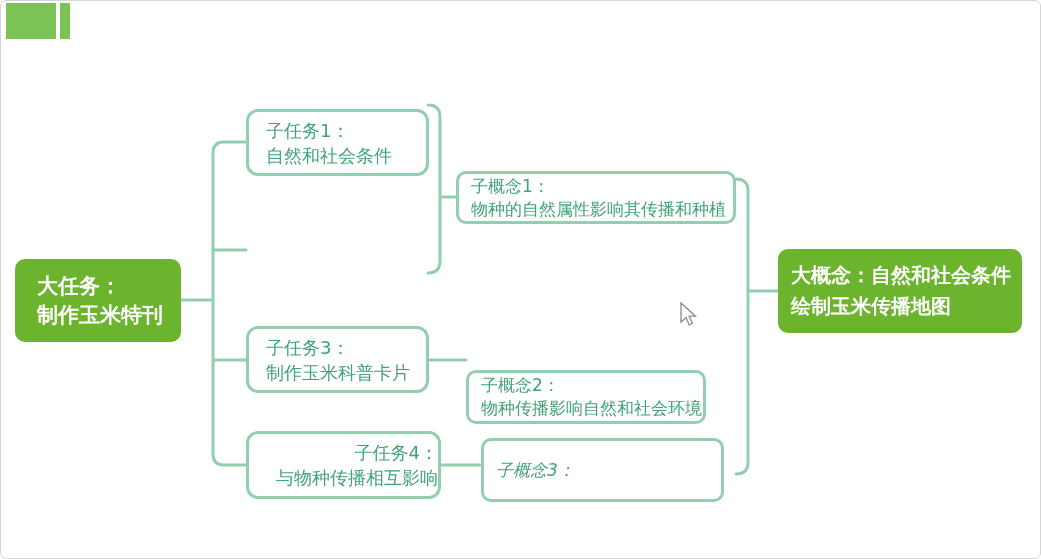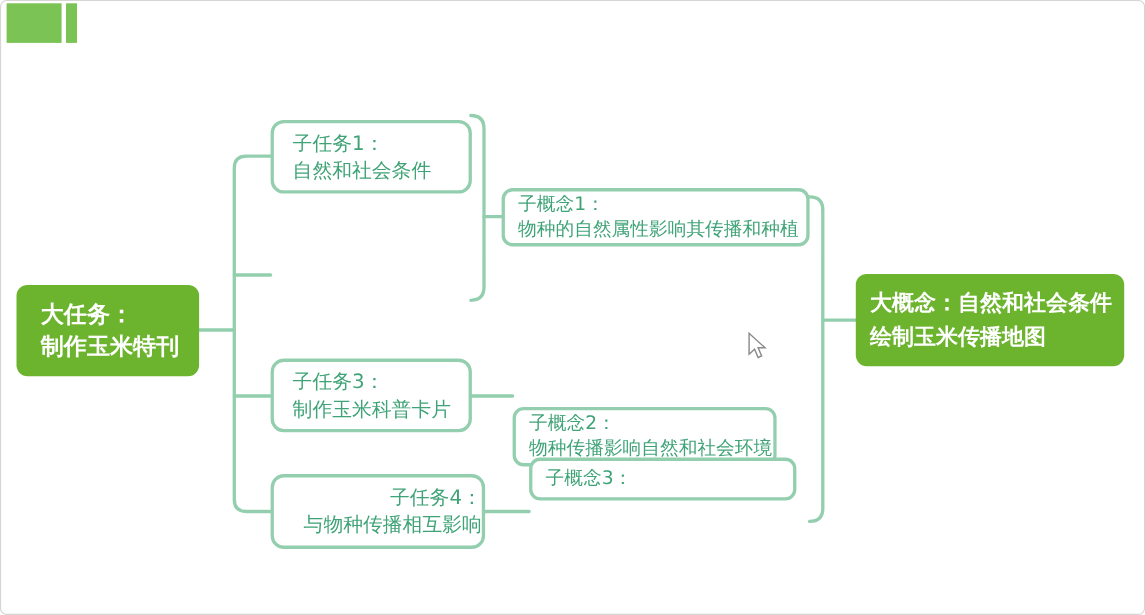--- a/index.html
+++ b/index.html
@@ -69,21 +69,21 @@
              padding-left: 17px; font-size: 18px; line-height: 25px; }
   .st1 { top: 108px; }
   .st2 { top: 215px; }
   .st3 { top: 325px; }
   .st4 { top: 430px; width: 195px; height: 68px; align-items: flex-end; }
 
   .concept { padding-left: 12px; font-size: 17px; line-height: 23px;
              border-radius: 10px; }
   .c1 { left: 455px; top: 170px; width: 280px; height: 53px; }
   .c2 { left: 465px; top: 333px; width: 240px; height: 54px; margin-top: 36px; }
-  .c3 { left: 480px; top: 415px; width: 243px; height: 39px; }
+  .c3 { left: 480px; top: 437px; width: 243px; height: 64px; font-style: italic; }
 
   
   .cursor {
     position: absolute;
     left: 676px; top: 300px;
     pointer-events: none;
   }
 </style>
 </head>
 <body>

